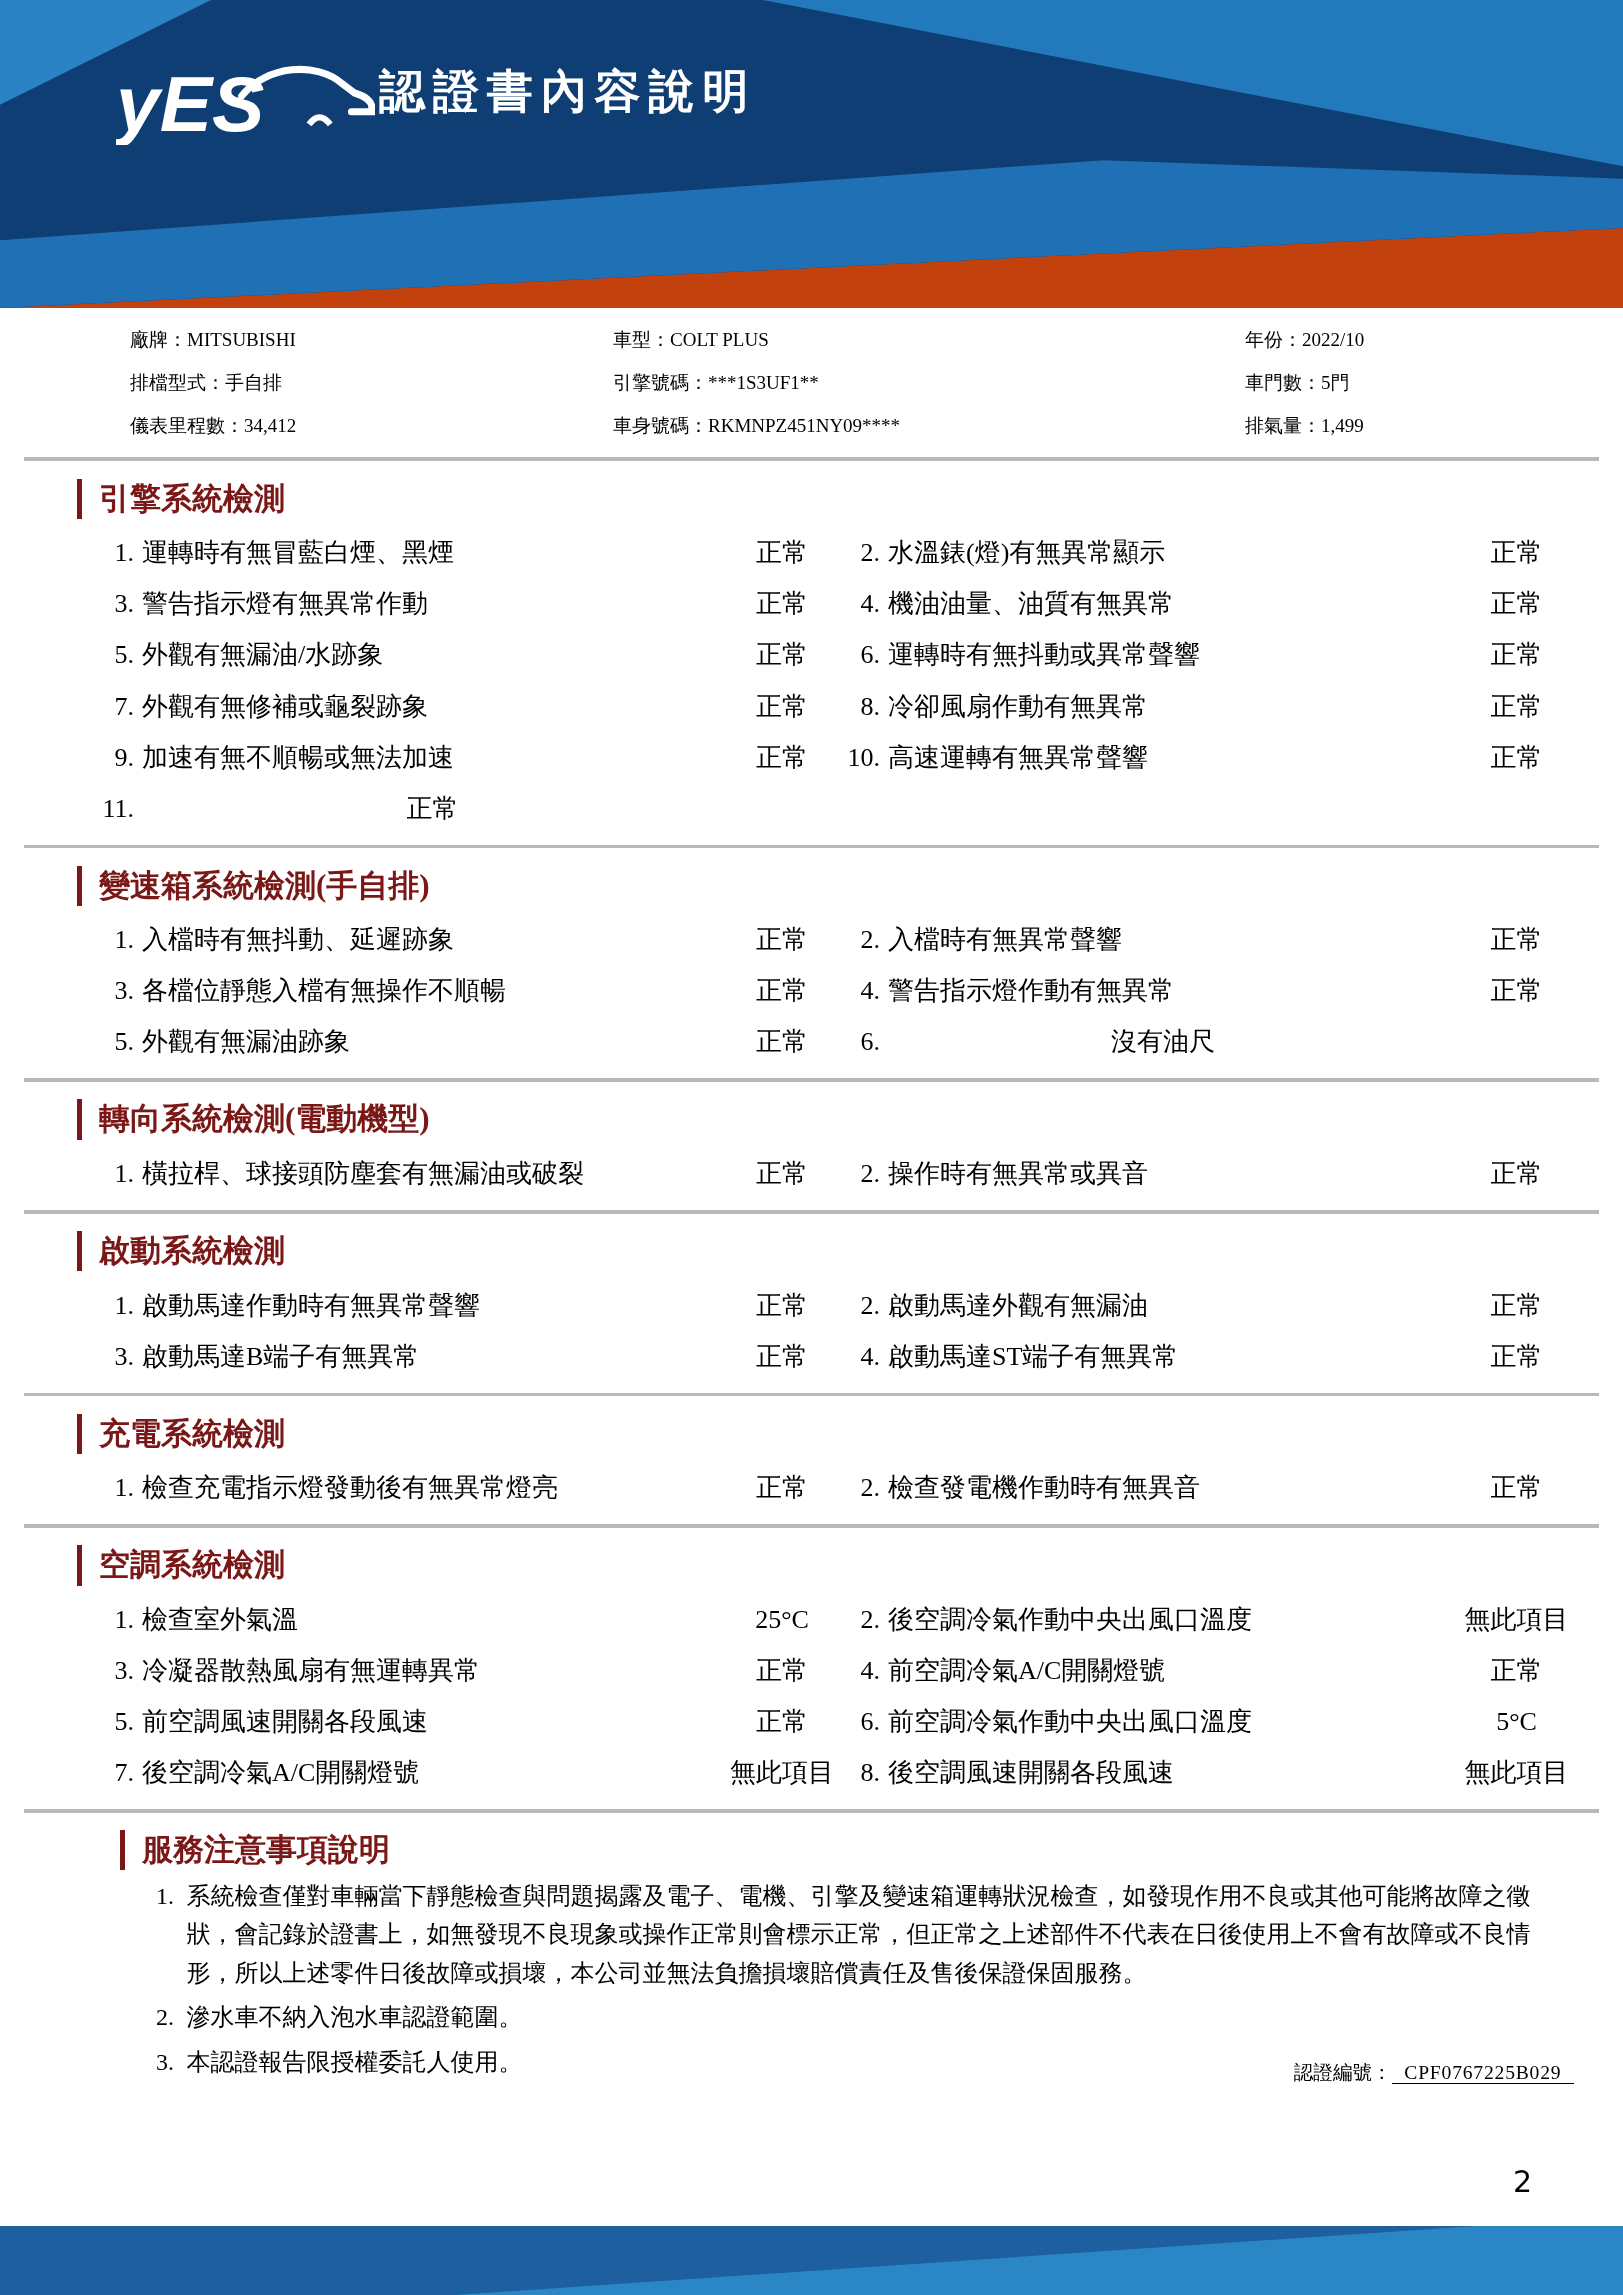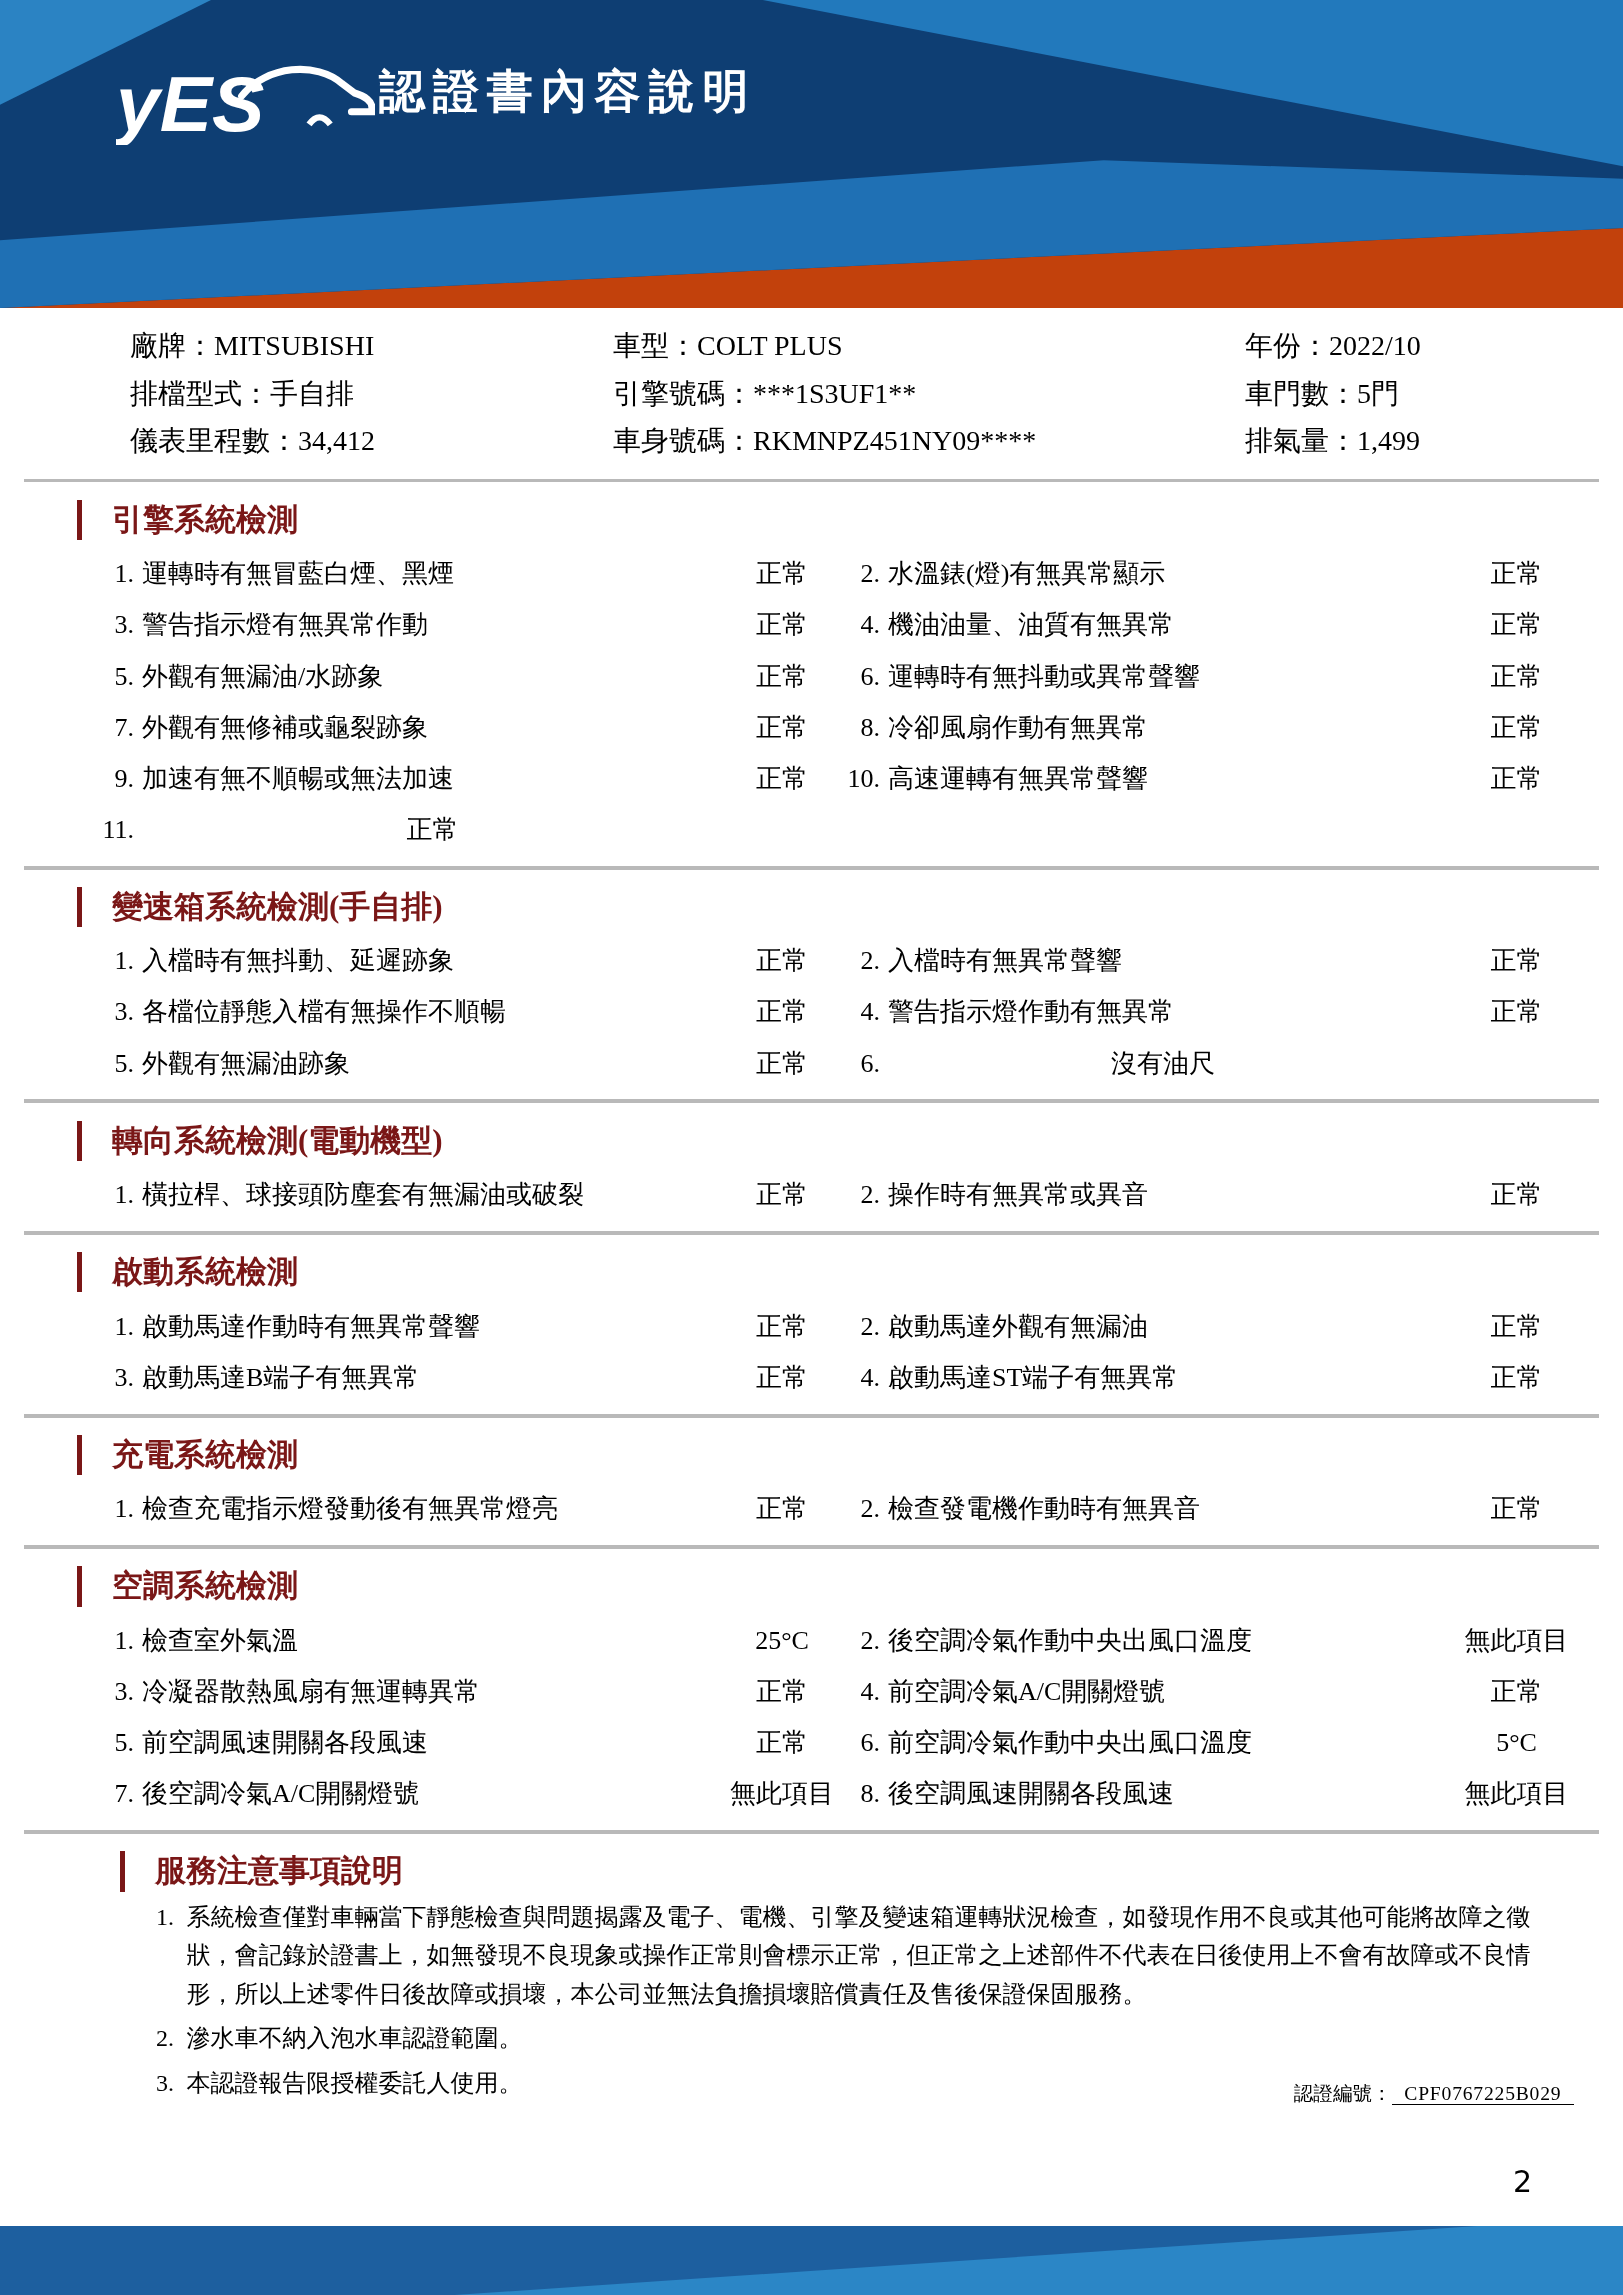--- a/index.html
+++ b/index.html
@@ -17,29 +17,29 @@
   .h-tl   { background:#2b83c3; clip-path:polygon(0 0,13% 0,0 34%); }
   .logo { position:absolute; left:116px; top:52px; }
   .h-title {
     position:absolute; left:379px; top:66px;
     font-family:"Liberation Sans","DejaVu Sans",sans-serif;
     font-weight:bold; font-size:46px; line-height:1.1; letter-spacing:7.9px; color:#fff;
   }
   
   .info {
     margin:20.4px 0 0 130px; display:grid;
-    grid-template-columns:483px 632px auto; row-gap:11px; font-size:28px; line-height:1.3;
+    grid-template-columns:483px 632px auto; row-gap:18px; font-size:19px; line-height:1.3;
   }
   
   .divider { height:3.9px; background:#b9b9b9; margin:19px 23.6px 0 23.6px; }
   
   .section-title {
     margin:17.3px 0 0 77px; width:-moz-fit-content; width:fit-content;
     color:#7a1717; font-size:31px; font-weight:bold; line-height:1.3;
-    border-left:5.5px solid #7a1717; padding-left:30px;
+    border-left:5.5px solid #7a1717; padding-left:17px;
   }
   .rows {
     margin:17.3px 0 0 85px; display:grid;
     grid-template-columns:57px 581px 118px 47px 550px 157px;
     row-gap:17.3px; font-size:26px; line-height:1.3;
   }
   .cell-no { text-align:right; padding-right:7.9px; }
   .cell-status { text-align:center; }
   
   .notes { position:relative; margin-top:17.3px;margin-left:43px; }

